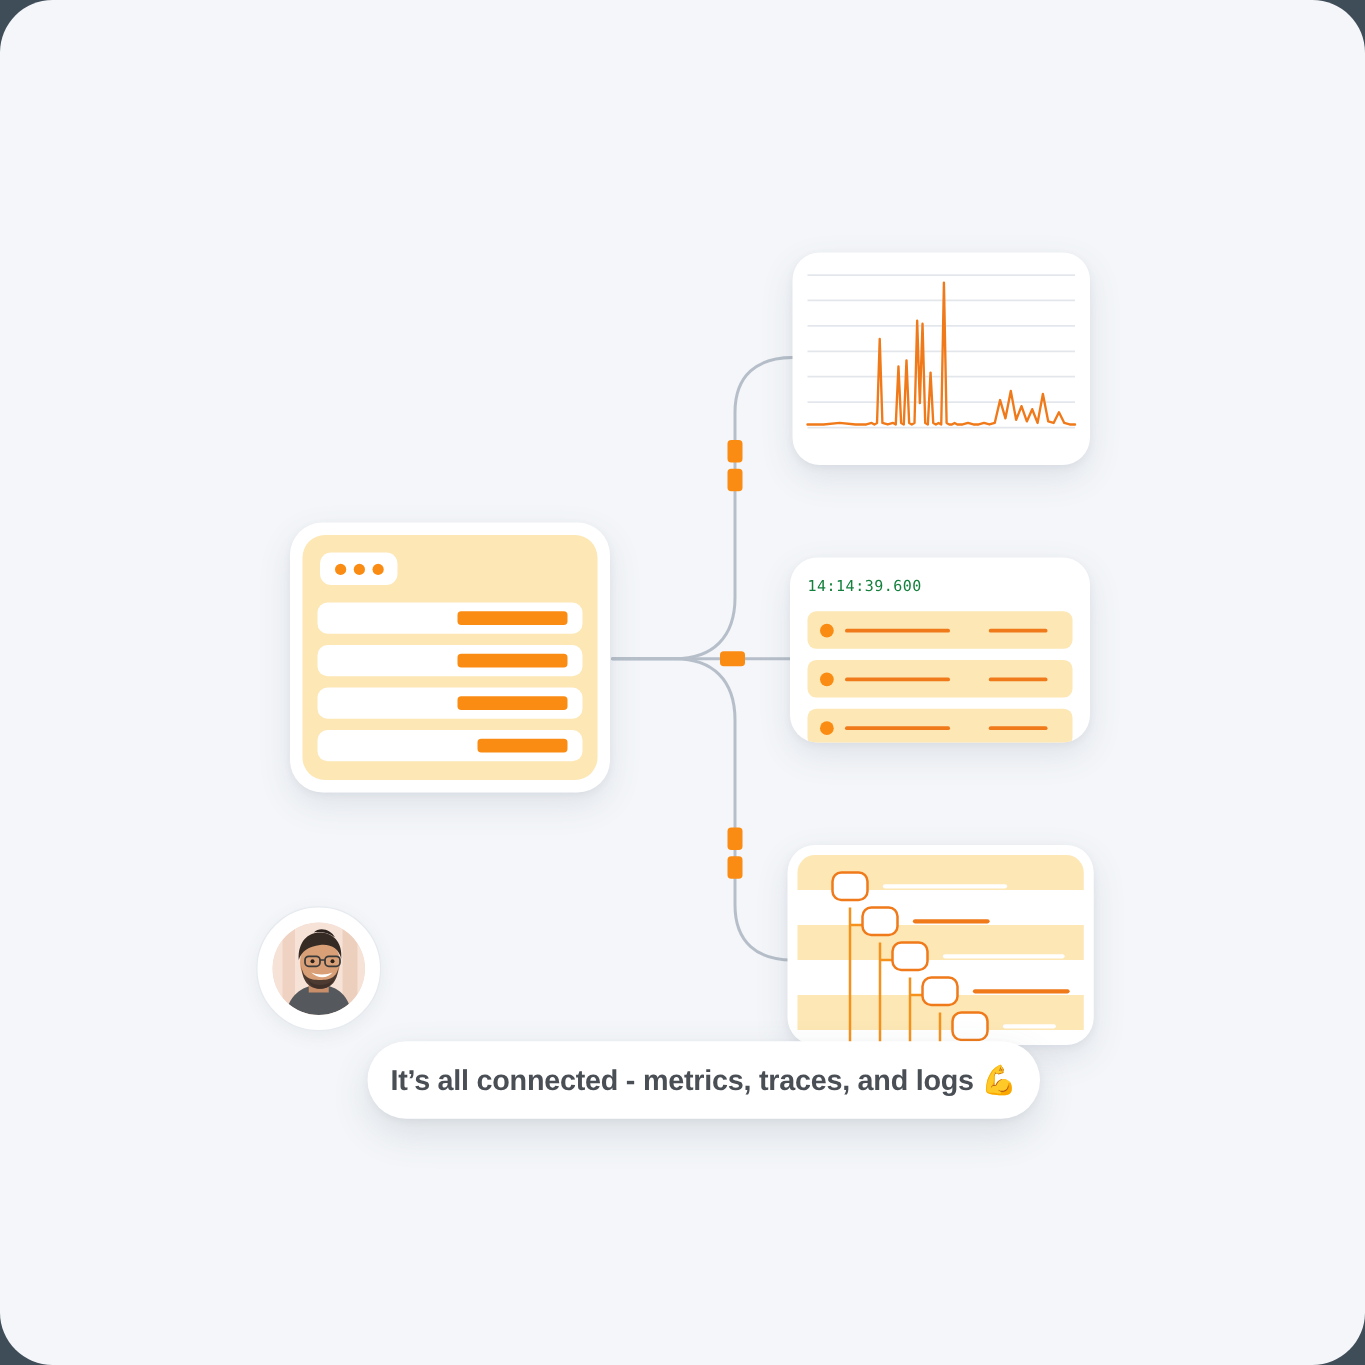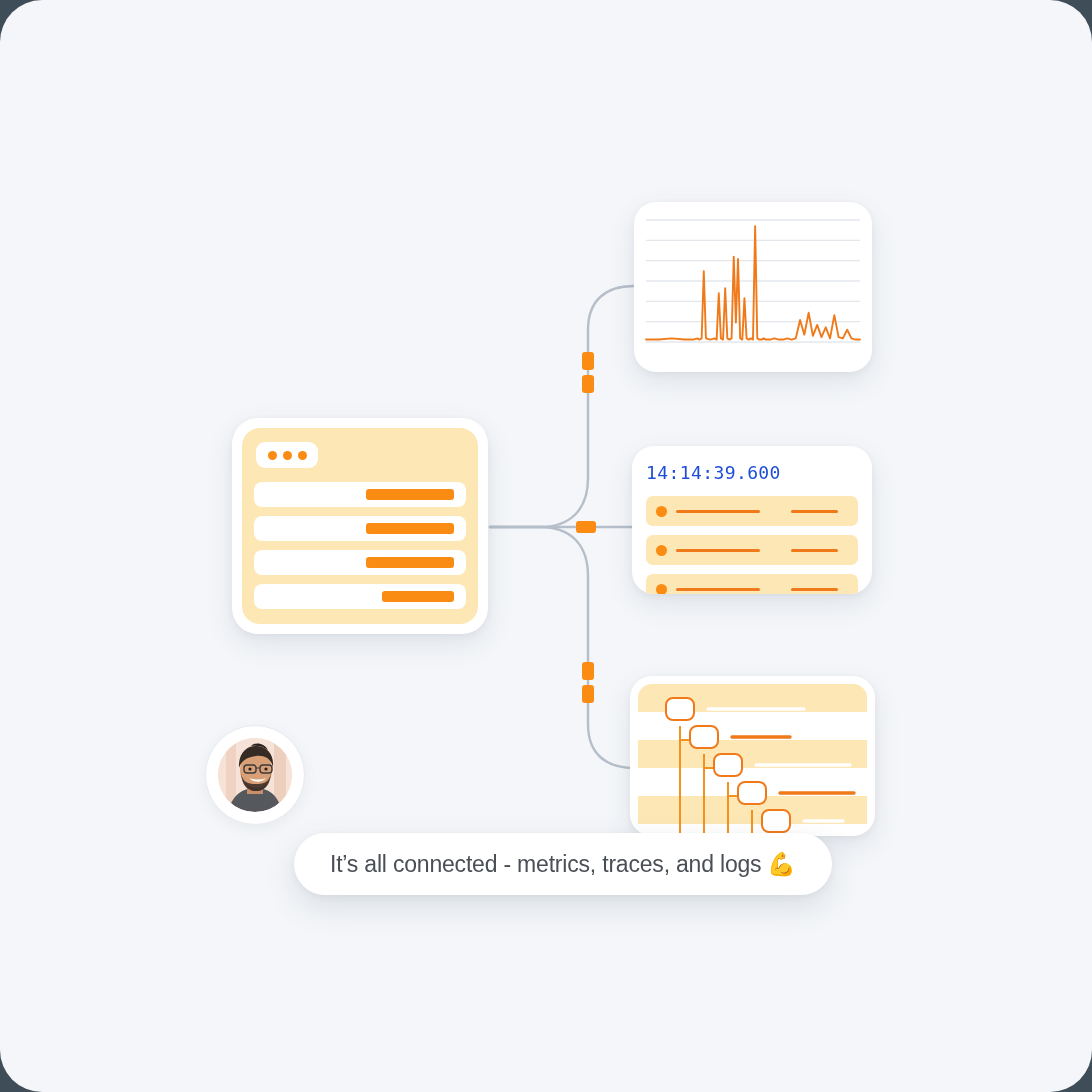--- a/index.html
+++ b/index.html
@@ -87,23 +87,23 @@
 
   
   #logs-card {
     left: 632px; top: 446px;
     width: 240px; height: 148px;
     padding: 16px 14px 0 14px;
     overflow: hidden;
   }
   #logs-time {
     font-family: "DejaVu Sans Mono", "Liberation Mono", monospace;
-    font-size: 18px;
+    font-size: 12px;
     letter-spacing: 0.4px;
-    color: #1d4ed8;
+    color: #15803d;
     margin-bottom: 13px;
   }
   .log-rows { display: flex; flex-direction: column; gap: 9px; }
   .log-row {
     height: 30px;
     background: #fde7b4;
     border-radius: 7px;
     display: flex; align-items: center;
     padding-left: 10px;
     gap: 9px;
@@ -157,21 +157,21 @@
     position: absolute;
     left: 294px; top: 833px;
     width: 538px; height: 62px;
     background: #ffffff;
     border-radius: 31px;
     display: flex; align-items: center; justify-content: center;
     box-shadow: 0 12px 30px rgba(86,103,120,0.16), 0 2px 6px rgba(86,103,120,0.07);
   }
   #caption-text {
     font-size: 23px;
-    font-weight: 400;
+    font-weight: 700;
     color: #4a4f56;
     letter-spacing: -0.2px;
     white-space: nowrap;
   }
 </style>
 </head>
 <body>
 
 <div id="stage">
 

